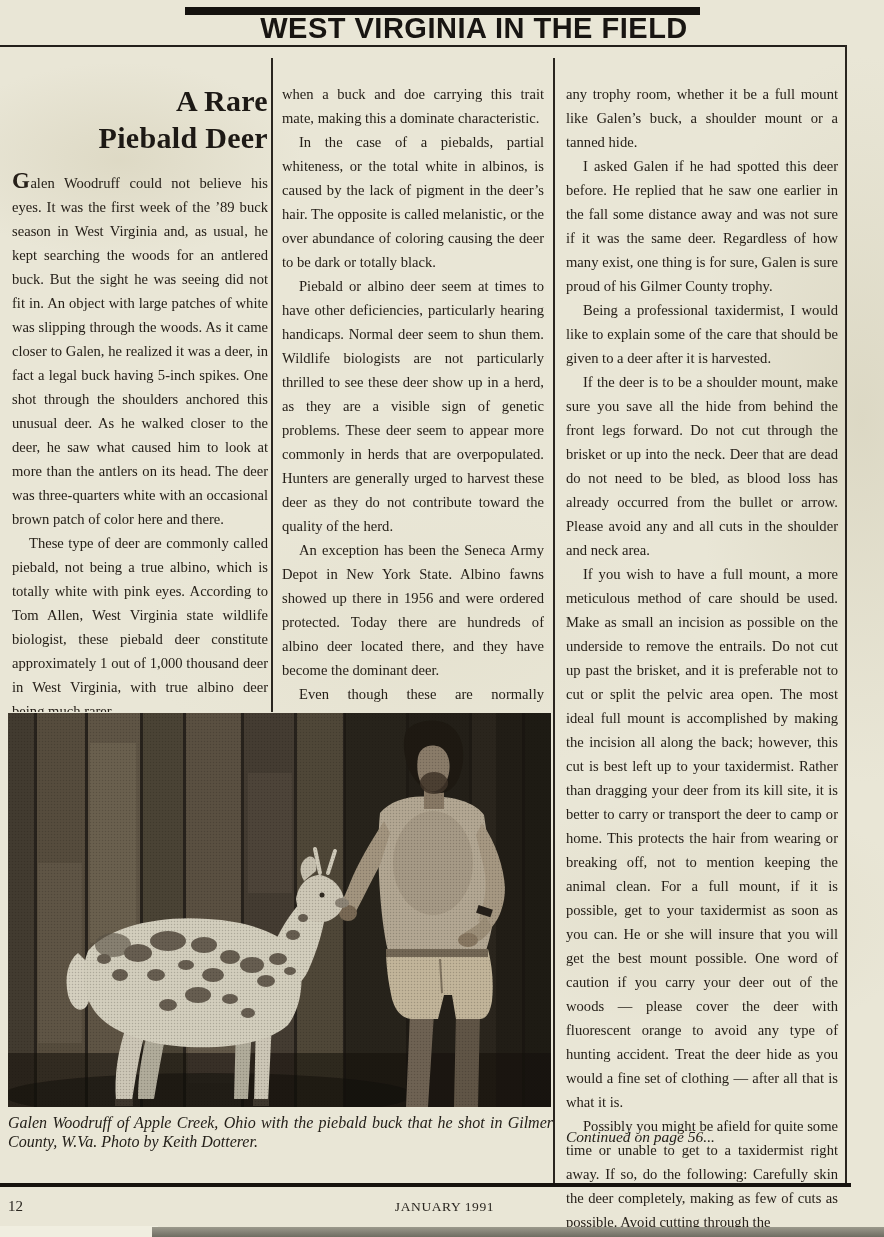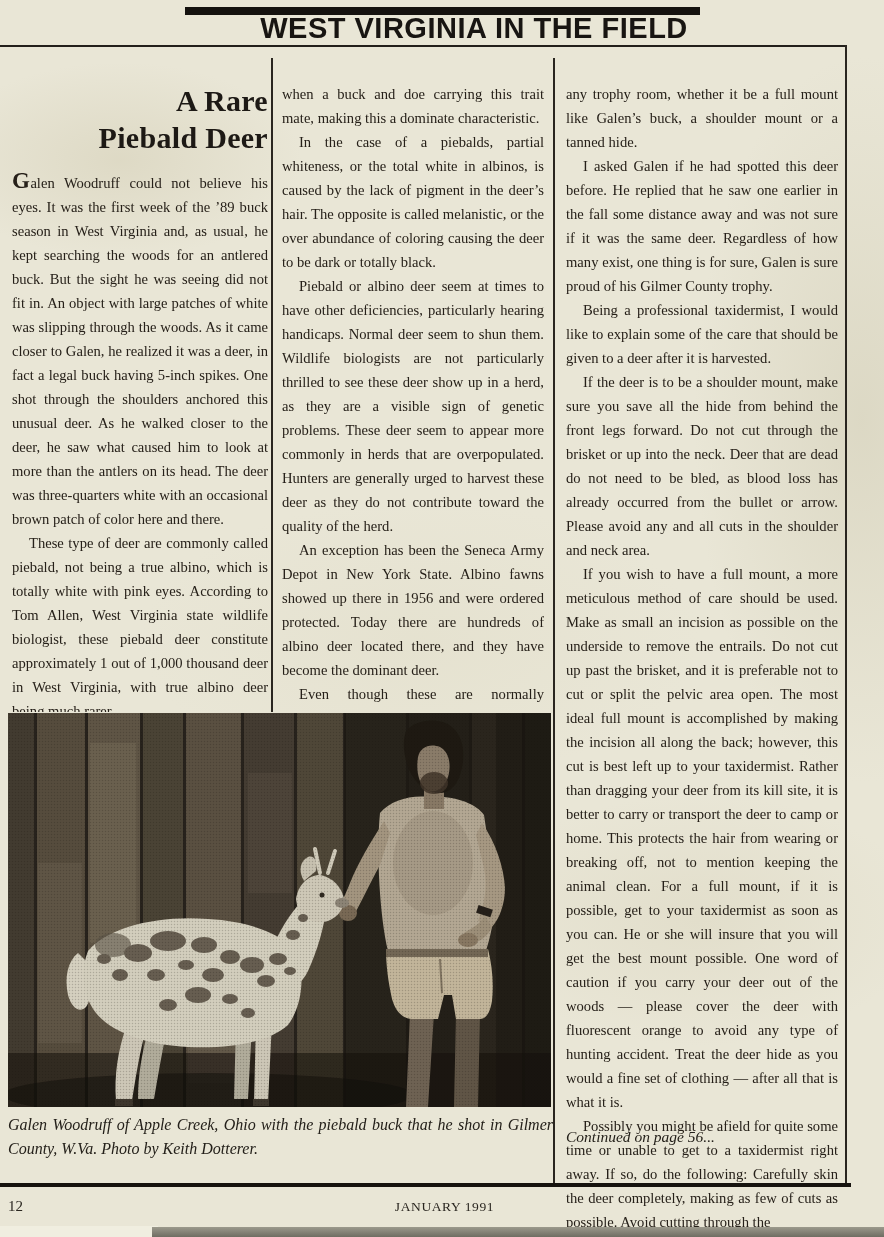--- a/index.html
+++ b/index.html
@@ -42,21 +42,21 @@
   .article-title{
     font-size:30px;line-height:37px;font-weight:bold;text-align:right;
     letter-spacing:0.3px;margin:2px 0 13px 0;color:#1d1915;
   }
   .dropcap{font-size:23px;font-weight:600;letter-spacing:0.5px;}
 
   .photo{position:absolute;left:8px;top:713px;width:543px;height:394px;background:#2c2821;}
   .photo svg{display:block;}
   .caption{
     position:absolute;left:8px;top:1113px;width:545px;
-    font-style:italic;font-size:16px;line-height:24px;text-align:justify;color:#24201a;
+    font-style:italic;font-size:16px;line-height:19px;text-align:justify;color:#24201a;
   }
   .continued{
     position:absolute;left:566px;top:1128px;width:258px;text-align:left;
     font-style:italic;font-size:15.5px;color:#24201a;
   }
   .page-number{position:absolute;left:8px;top:1198px;font-size:15px;color:#2a2620;}
   .issue-date{
     position:absolute;left:0;top:1199px;width:827px;text-align:center;
     font-size:13.5px;letter-spacing:0.6px;color:#2a2620;padding-left:31px;
   }

